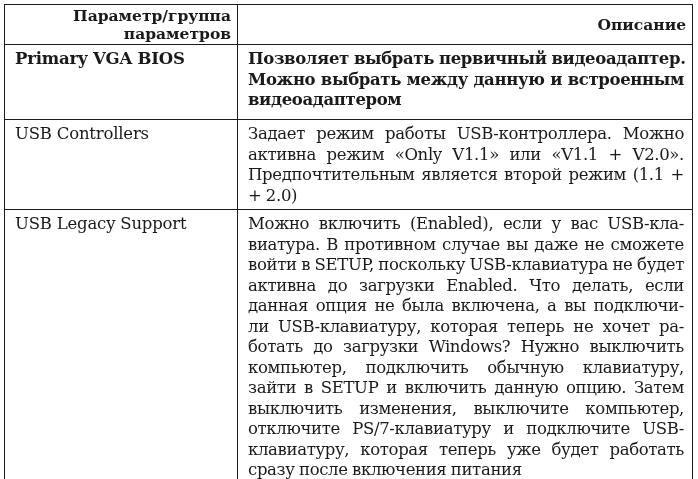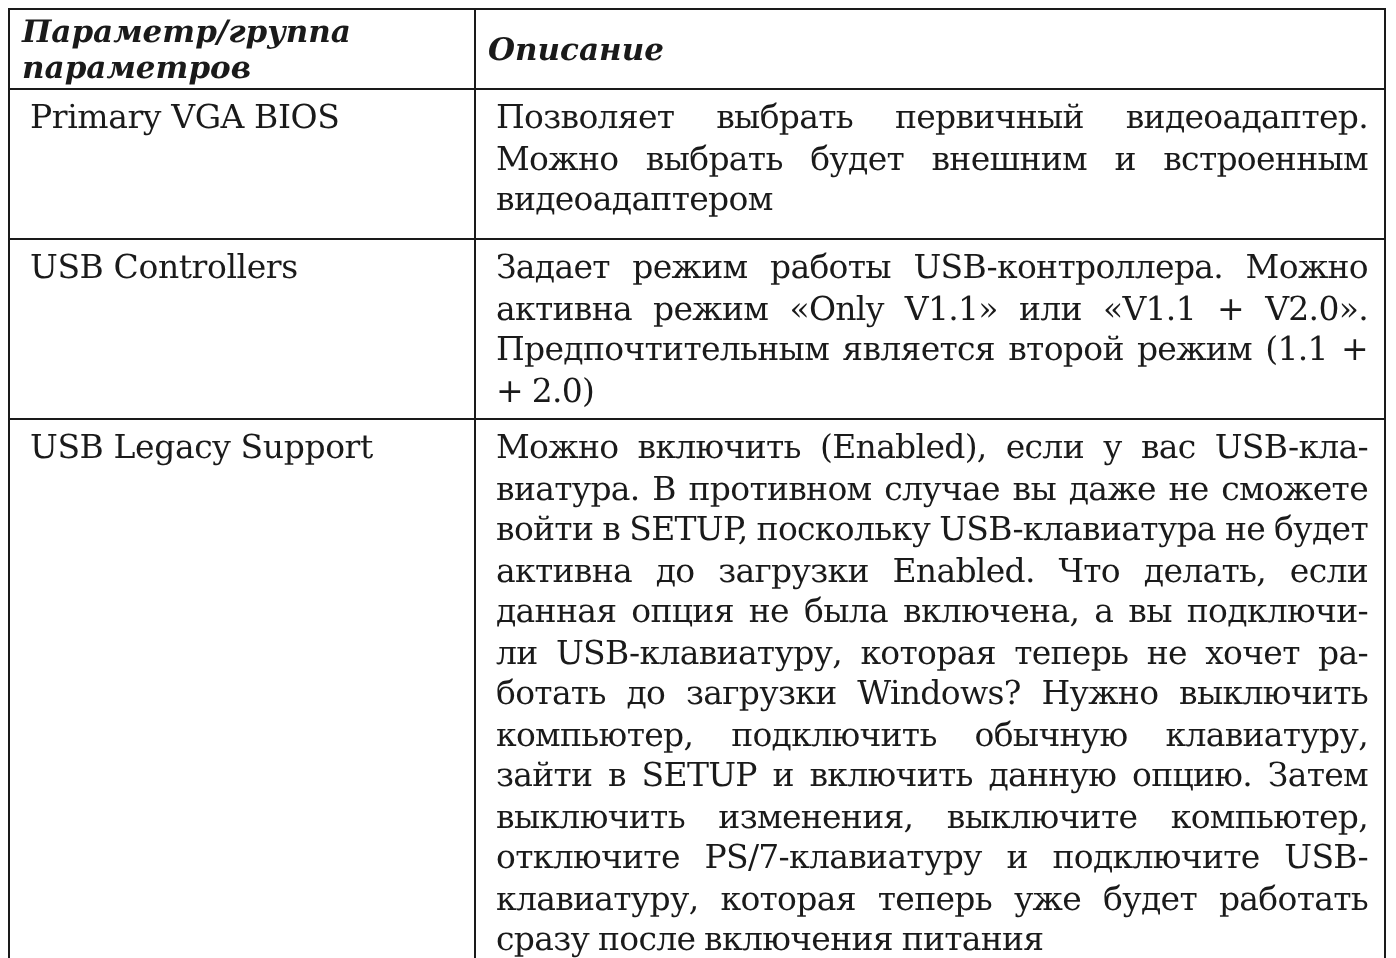--- a/index.html
+++ b/index.html
@@ -26,25 +26,24 @@
     table.doc-table th,
     table.doc-table td {
       border: 1.5px solid #1a1a1a;
       vertical-align: top;
       padding: 0;
     }
     table.doc-table th {
       font-weight: bold;
       font-size: 15.5px;
       line-height: 18px;
-      text-align: left;
+      text-align: right;
       vertical-align: middle;
       height: 37px;
       padding: 1px 6px 1px 6px;
-      font-style: italic;
     }
     table.doc-table td {
       font-size: 16.5px;
       line-height: 20.5px;
       padding: 4px 8px 3px 10px;
     }
     col.c1 { width: 233px; }
     col.c2 { width: 455px; }
     td.param {
       text-align: left;
@@ -57,21 +56,21 @@
     }
     .line {
       display: block;
       white-space: nowrap;
       text-align: justify;
       text-align-last: justify;
     }
     .line.last {
       text-align-last: left;
     }
-    tr.r1 td { height: 67px; }
+    tr.r1 td { height: 67px; font-weight: bold; }
     tr.r2 td { height: 80px; }
     tr.r3 td { height: 248px; }
   </style>
 </head>
 <body>
 
 <table class="doc-table">
   <colgroup>
     <col class="c1">
     <col class="c2">
@@ -83,21 +82,21 @@
         <span class="hline" style="display:block">параметров</span>
       </th>
       <th>Описание</th>
     </tr>
   </thead>
   <tbody>
     <tr class="r1">
       <td class="param">Primary VGA BIOS</td>
       <td class="desc">
         <span class="line">Позволяет выбрать первичный видеоадаптер.</span>
-        <span class="line">Можно выбрать будет внешним и встроенным</span>
+        <span class="line">Можно выбрать между данную и встроенным</span>
         <span class="line last">видеоадаптером</span>
       </td>
     </tr>
     <tr class="r2">
       <td class="param">USB Controllers</td>
       <td class="desc">
         <span class="line">Задает режим работы USB-контроллера. Можно</span>
         <span class="line">активна режим «Only V1.1» или «V1.1 + V2.0».</span>
         <span class="line">Предпочтительным является второй режим (1.1 +</span>
         <span class="line last">+ 2.0)</span>

